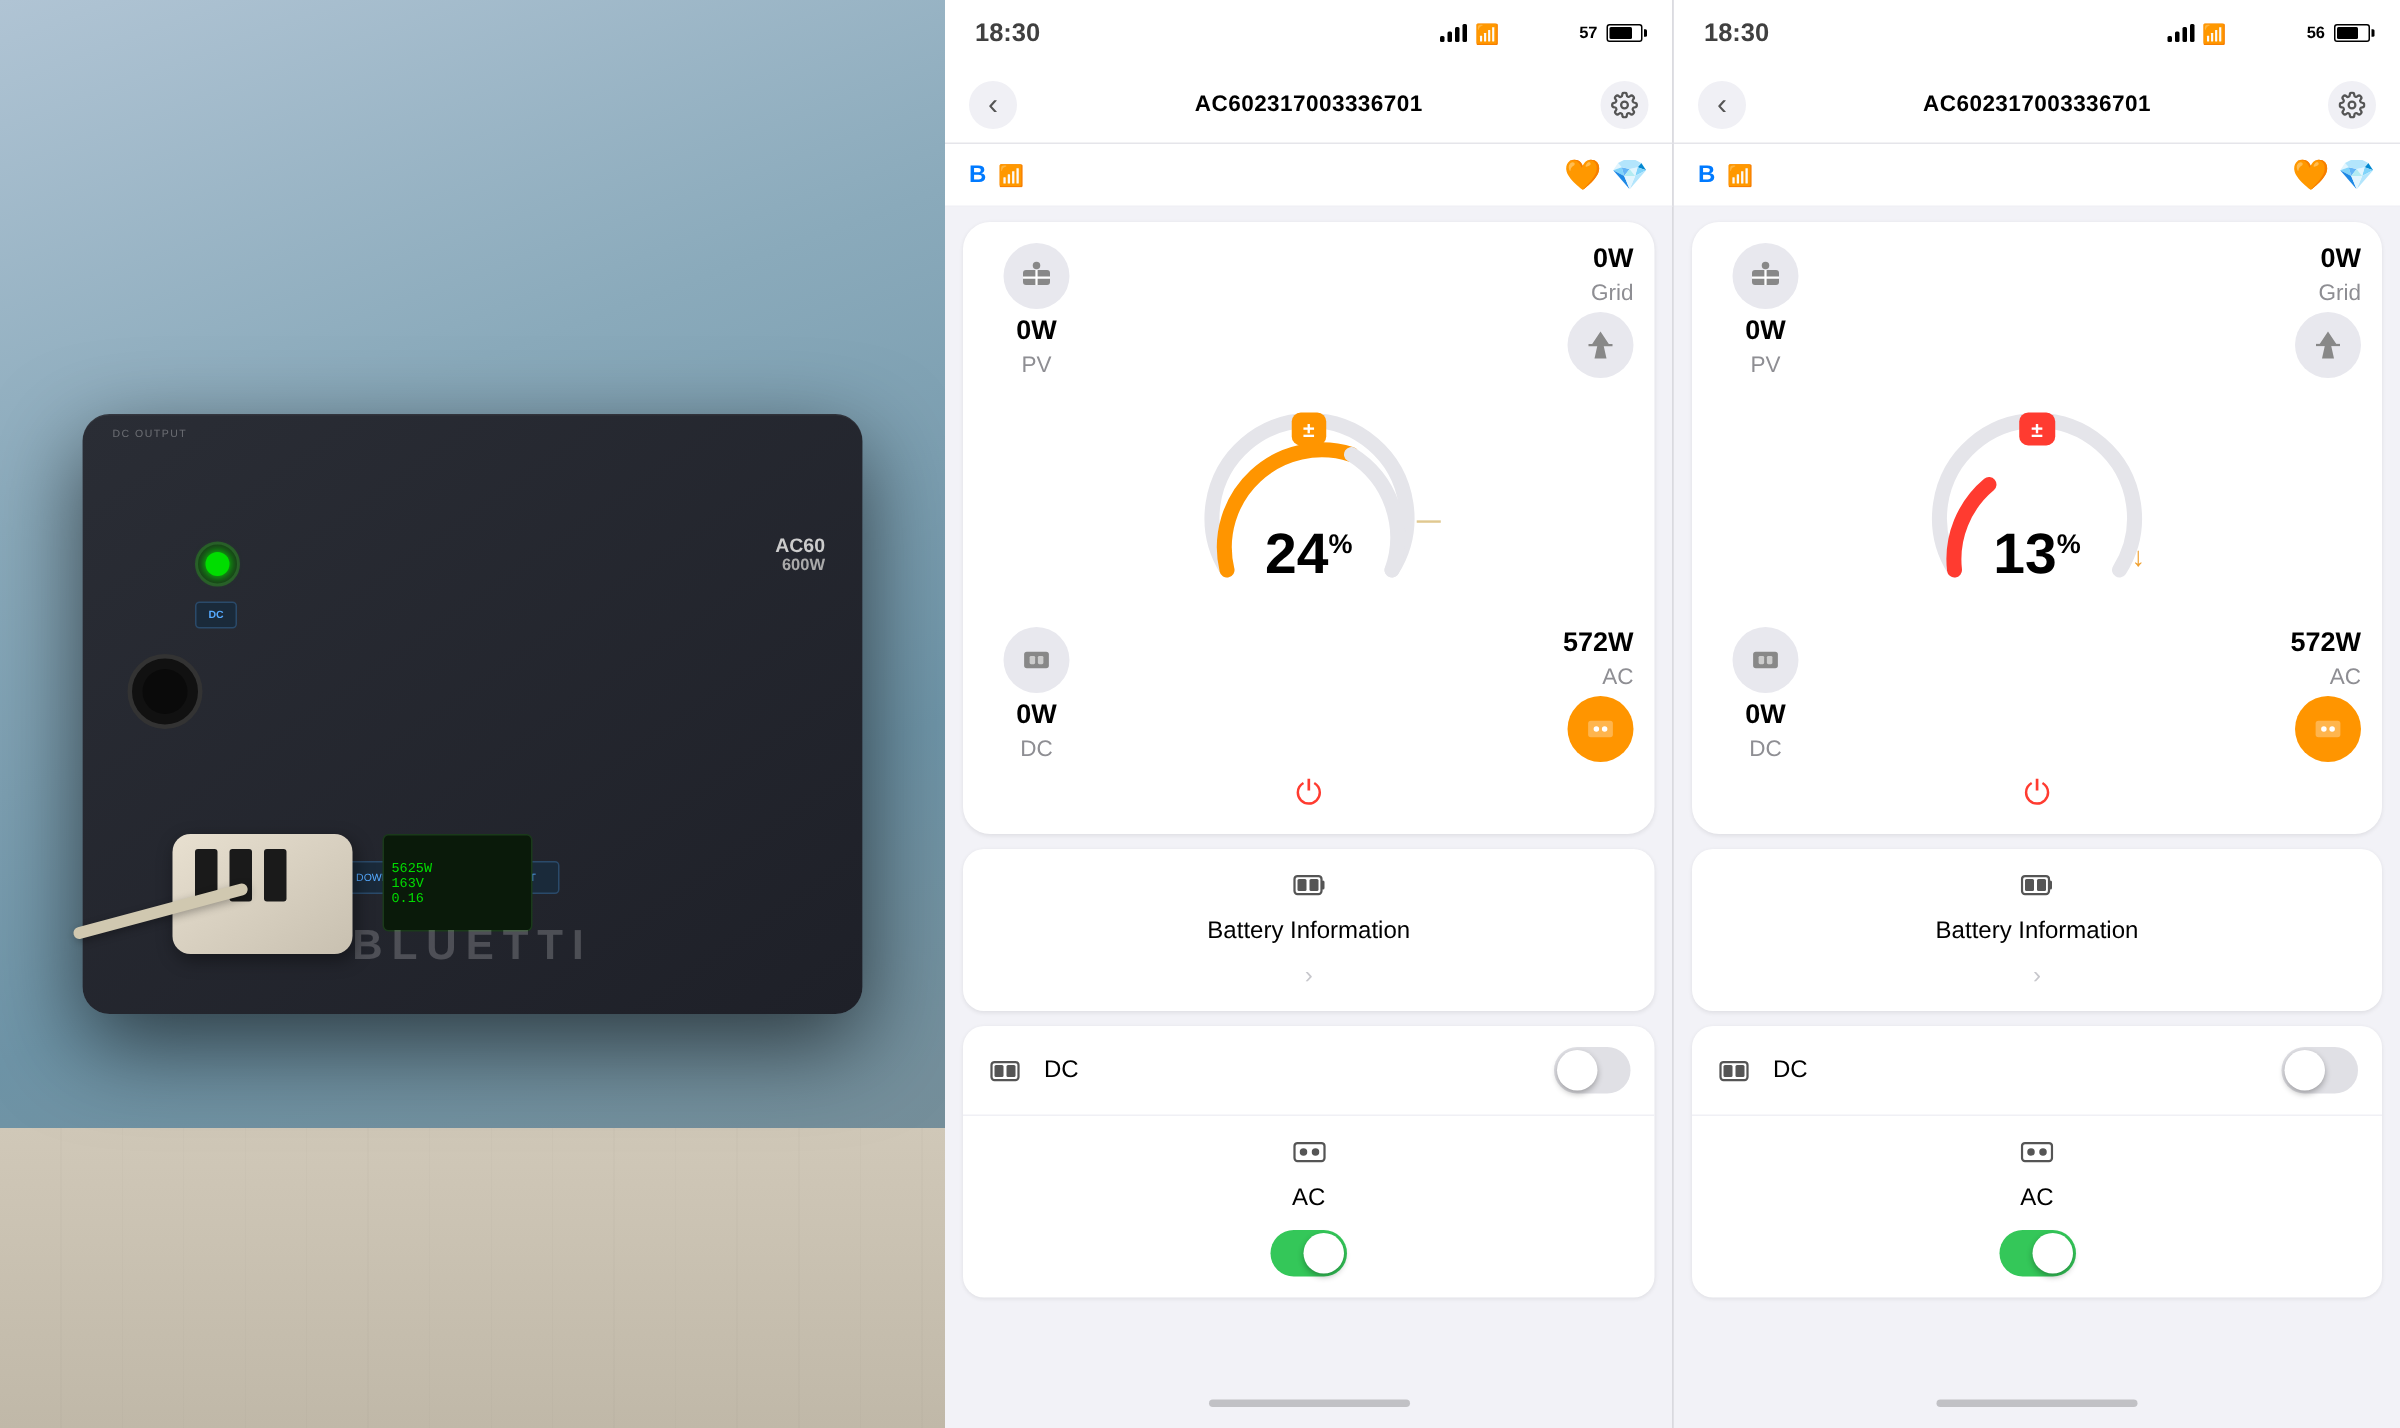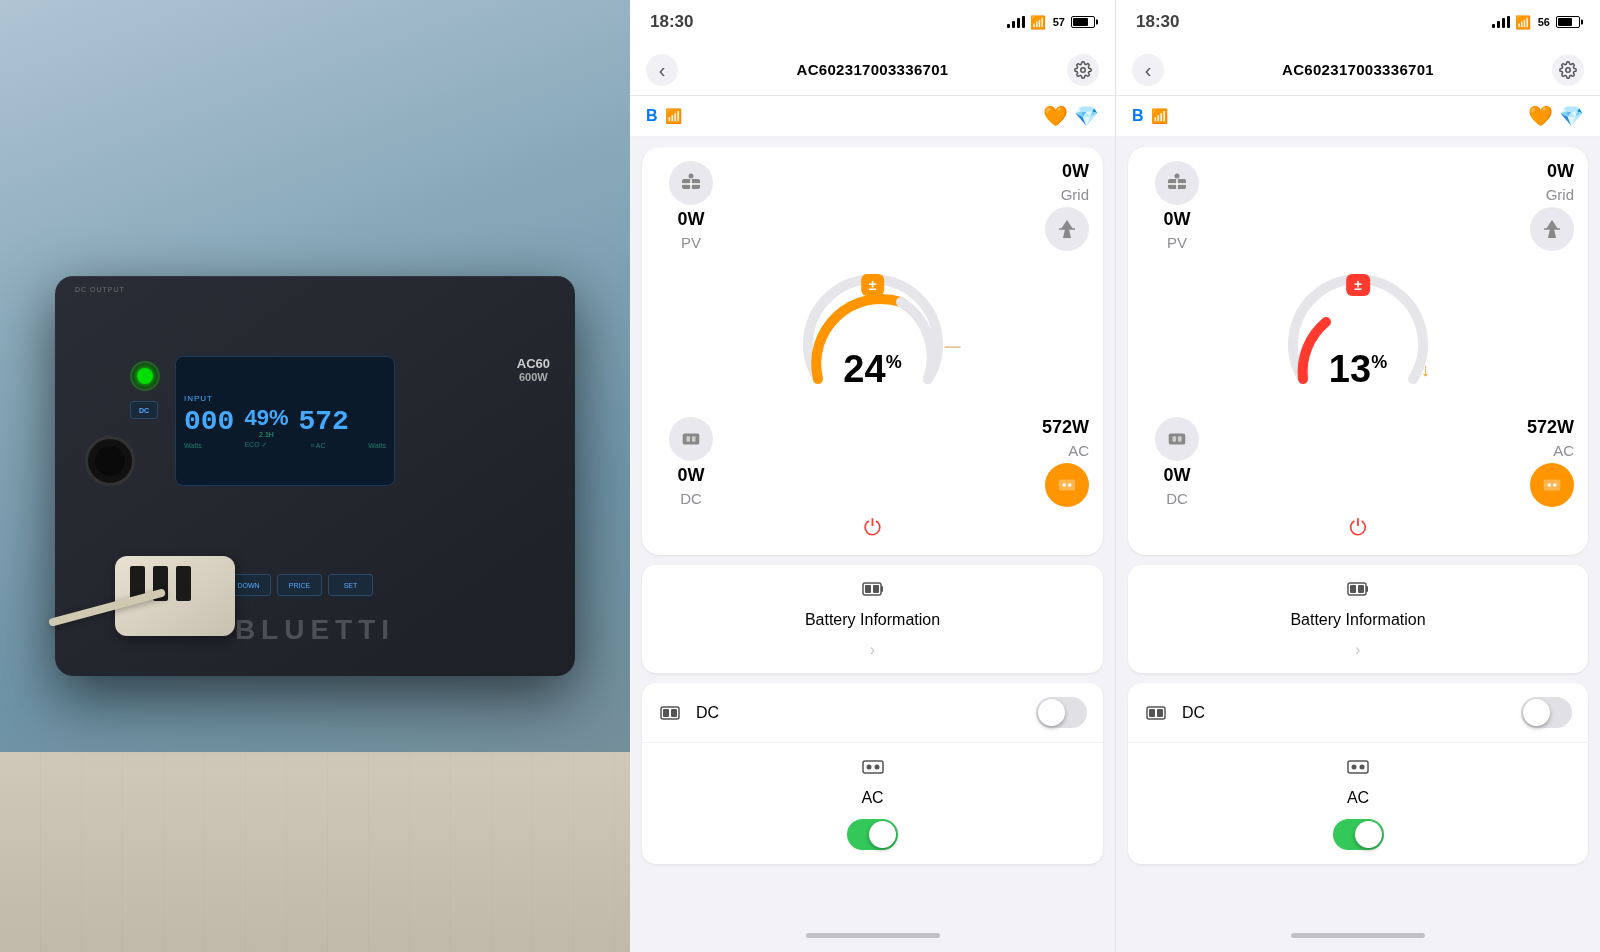--- a/index.html
+++ b/index.html
@@ -103,21 +103,21 @@
       font-size: 7px;
       align-self: flex-end;
     }
     .ac60-label {
       position: absolute;
       top: 80px;
       right: 25px;
       color: #ccc;
       font-size: 13px;
       font-weight: bold;
-      text-align: center;
+      text-align: right;
     }
     .ac60-label span {
       display: block;
       font-size: 11px;
       color: #aaa;
     }
     .power-btn {
       position: absolute;
       top: 85px;
       left: 75px;
@@ -331,20 +331,21 @@
     }
     .battery-fill {
       height: 100%;
       background: #000;
       border-radius: 1px;
     }
     .battery-num {
       font-size: 11px;
       font-weight: 600;
       color: #000;
+      margin-left: 47px;
     }
 
     
     .nav-bar {
       height: 52px;
       background: #fff;
       display: flex;
       align-items: center;
       justify-content: space-between;
       padding: 0 16px;
@@ -595,57 +596,45 @@
         <div class="device-top-label" style="top:10px;left:20px;font-size:7px;color:rgba(255,255,255,0.3);letter-spacing:1px;">DC OUTPUT</div>
 
         <div class="power-btn">
           <div class="power-btn-inner"></div>
         </div>
 
         <div class="dc-btn">
           <span class="dc-btn-text">DC</span>
         </div>
 
-        <div class="device-screen">
-          <div class="screen-input-label">INPUT</div>
-          <div class="screen-values">
-            <div class="screen-number">000</div>
-            <div style="display:flex;flex-direction:column;align-items:center;">
-              <div class="screen-percent">49%</div>
-              <div style="color:#3a8;font-size:7px;">2.1H</div>
-            </div>
-            <div class="screen-output">572</div>
-          </div>
-          <div style="display:flex;justify-content:space-between;width:100%;margin-top:3px;">
-            <div class="screen-small-text">Watts</div>
-            <div class="screen-small-text">ECO ✓</div>
-            <div class="screen-small-text">≡ AC</div>
-            <div class="screen-small-text">Watts</div>
-          </div>
-        </div>
 
         <div class="ac60-label">
           AC60<br><span>600W</span>
         </div>
 
         <div class="control-buttons">
           <div class="ctrl-btn">
               <span class="ctrl-btn-text">UP</span>
             </div>
           <div class="ctrl-btn">
               <span class="ctrl-btn-text">DOWN</span>
             </div>
           <div class="ctrl-btn">
               <span class="ctrl-btn-text">PRICE</span>
             </div>
           <div class="ctrl-btn">
               <span class="ctrl-btn-text">SET</span>
             </div>
         </div>
 
+        <div class="small-screen">
+          <div class="small-screen-line">5625W</div>
+          <div class="small-screen-line">163V</div>
+          <div class="small-screen-line">0.16</div>
+        </div>
 
         <div class="port-dc">
           <div class="port-dc-inner"></div>
         </div>
 
         <div class="bluetti-text">BLUETTI</div>
       </div>
 
       <div class="plug-body" style="position:absolute;bottom:80px;left:80px;width:120px;height:80px;background:linear-gradient(145deg,#e8e0d0,#c8c0b0);border-radius:12px;box-shadow:2px 4px 12px rgba(0,0,0,0.4);">
         <div style="position:absolute;top:10px;left:15px;display:flex;gap:8px;">

